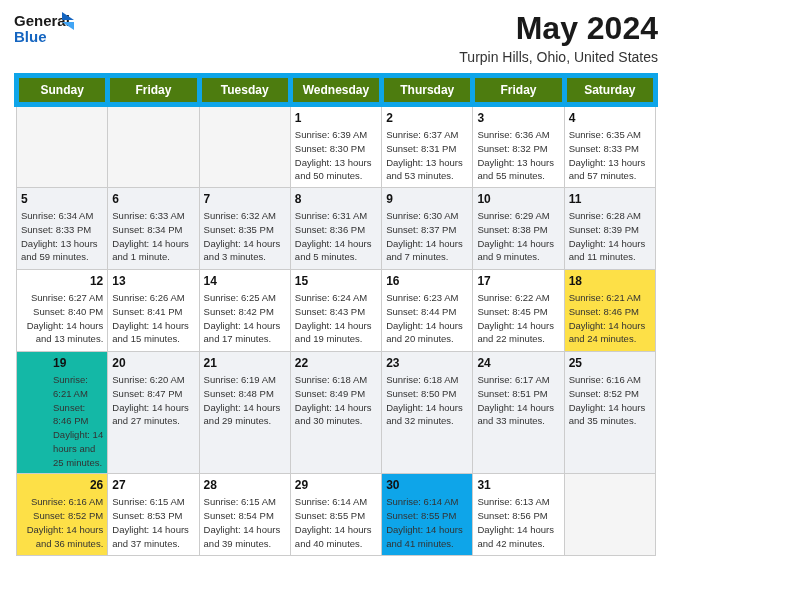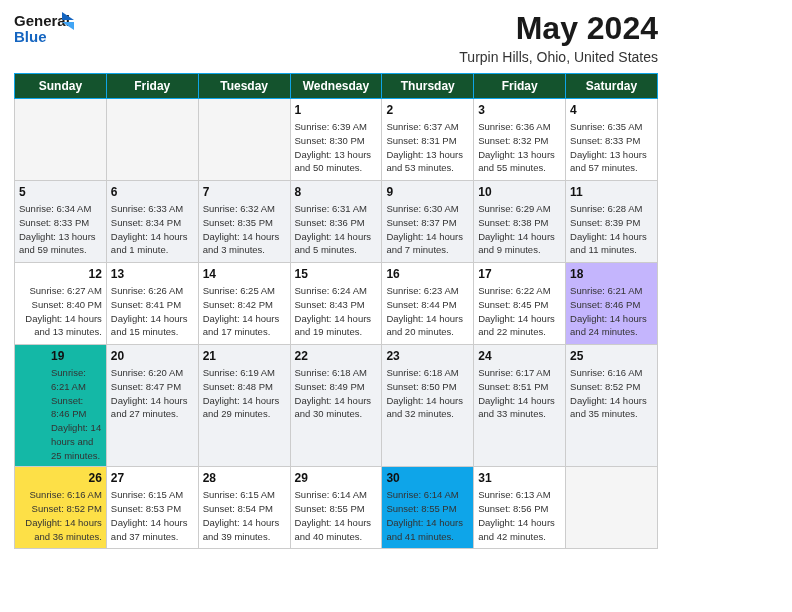--- a/index.html
+++ b/index.html
@@ -39,27 +39,27 @@
       font-size: 14px;
       color: #333;
       margin-top: 2px;
     }
     .calendar {
       width: 100%;
       border-collapse: collapse;
       table-layout: fixed;
     }
     .calendar th {
-      background: #14532d;
+      background: #4d7c0f;
       color: #fff;
       font-size: 12px;
       font-weight: bold;
       text-align: center;
       padding: 5px 2px;
-      border: 1px solid #0ea5e9;
+      border: 5px solid #0ea5e9;
     }
     .calendar td {
       border: 1px solid #ccc;
       vertical-align: top;
       padding: 4px 4px;
       font-size: 10px;
       color: #222;
       background: #fff;
       height: 82px;
     }
@@ -179,21 +179,21 @@
             <div class="day-info">Sunrise: 6:24 AM<br>Sunset: 8:43 PM<br>Daylight: 14 hours and 19 minutes.</div>
           </td>
           <td style="background: rgb(255, 255, 255);">
             <div class="day-num">16</div>
             <div class="day-info">Sunrise: 6:23 AM<br>Sunset: 8:44 PM<br>Daylight: 14 hours and 20 minutes.</div>
           </td>
           <td style="background: rgb(255, 255, 255);">
             <div class="day-num">17</div>
             <div class="day-info">Sunrise: 6:22 AM<br>Sunset: 8:45 PM<br>Daylight: 14 hours and 22 minutes.</div>
           </td>
-          <td style="background: #c4b5fd;">
+          <td style="background: #fde047;">
             <div class="day-num">18</div>
             <div class="day-info">Sunrise: 6:21 AM<br>Sunset: 8:46 PM<br>Daylight: 14 hours and 24 minutes.</div>
           </td>
         </tr>
         <tr>
           <td style="background: #14b8a6; padding-left: 36px;">
             <div class="day-num">19</div>
             <div class="day-info">Sunrise: 6:21 AM<br>Sunset: 8:46 PM<br>Daylight: 14 hours and 25 minutes.</div>
           </td>
           <td style="background: rgb(240, 242, 245);">

